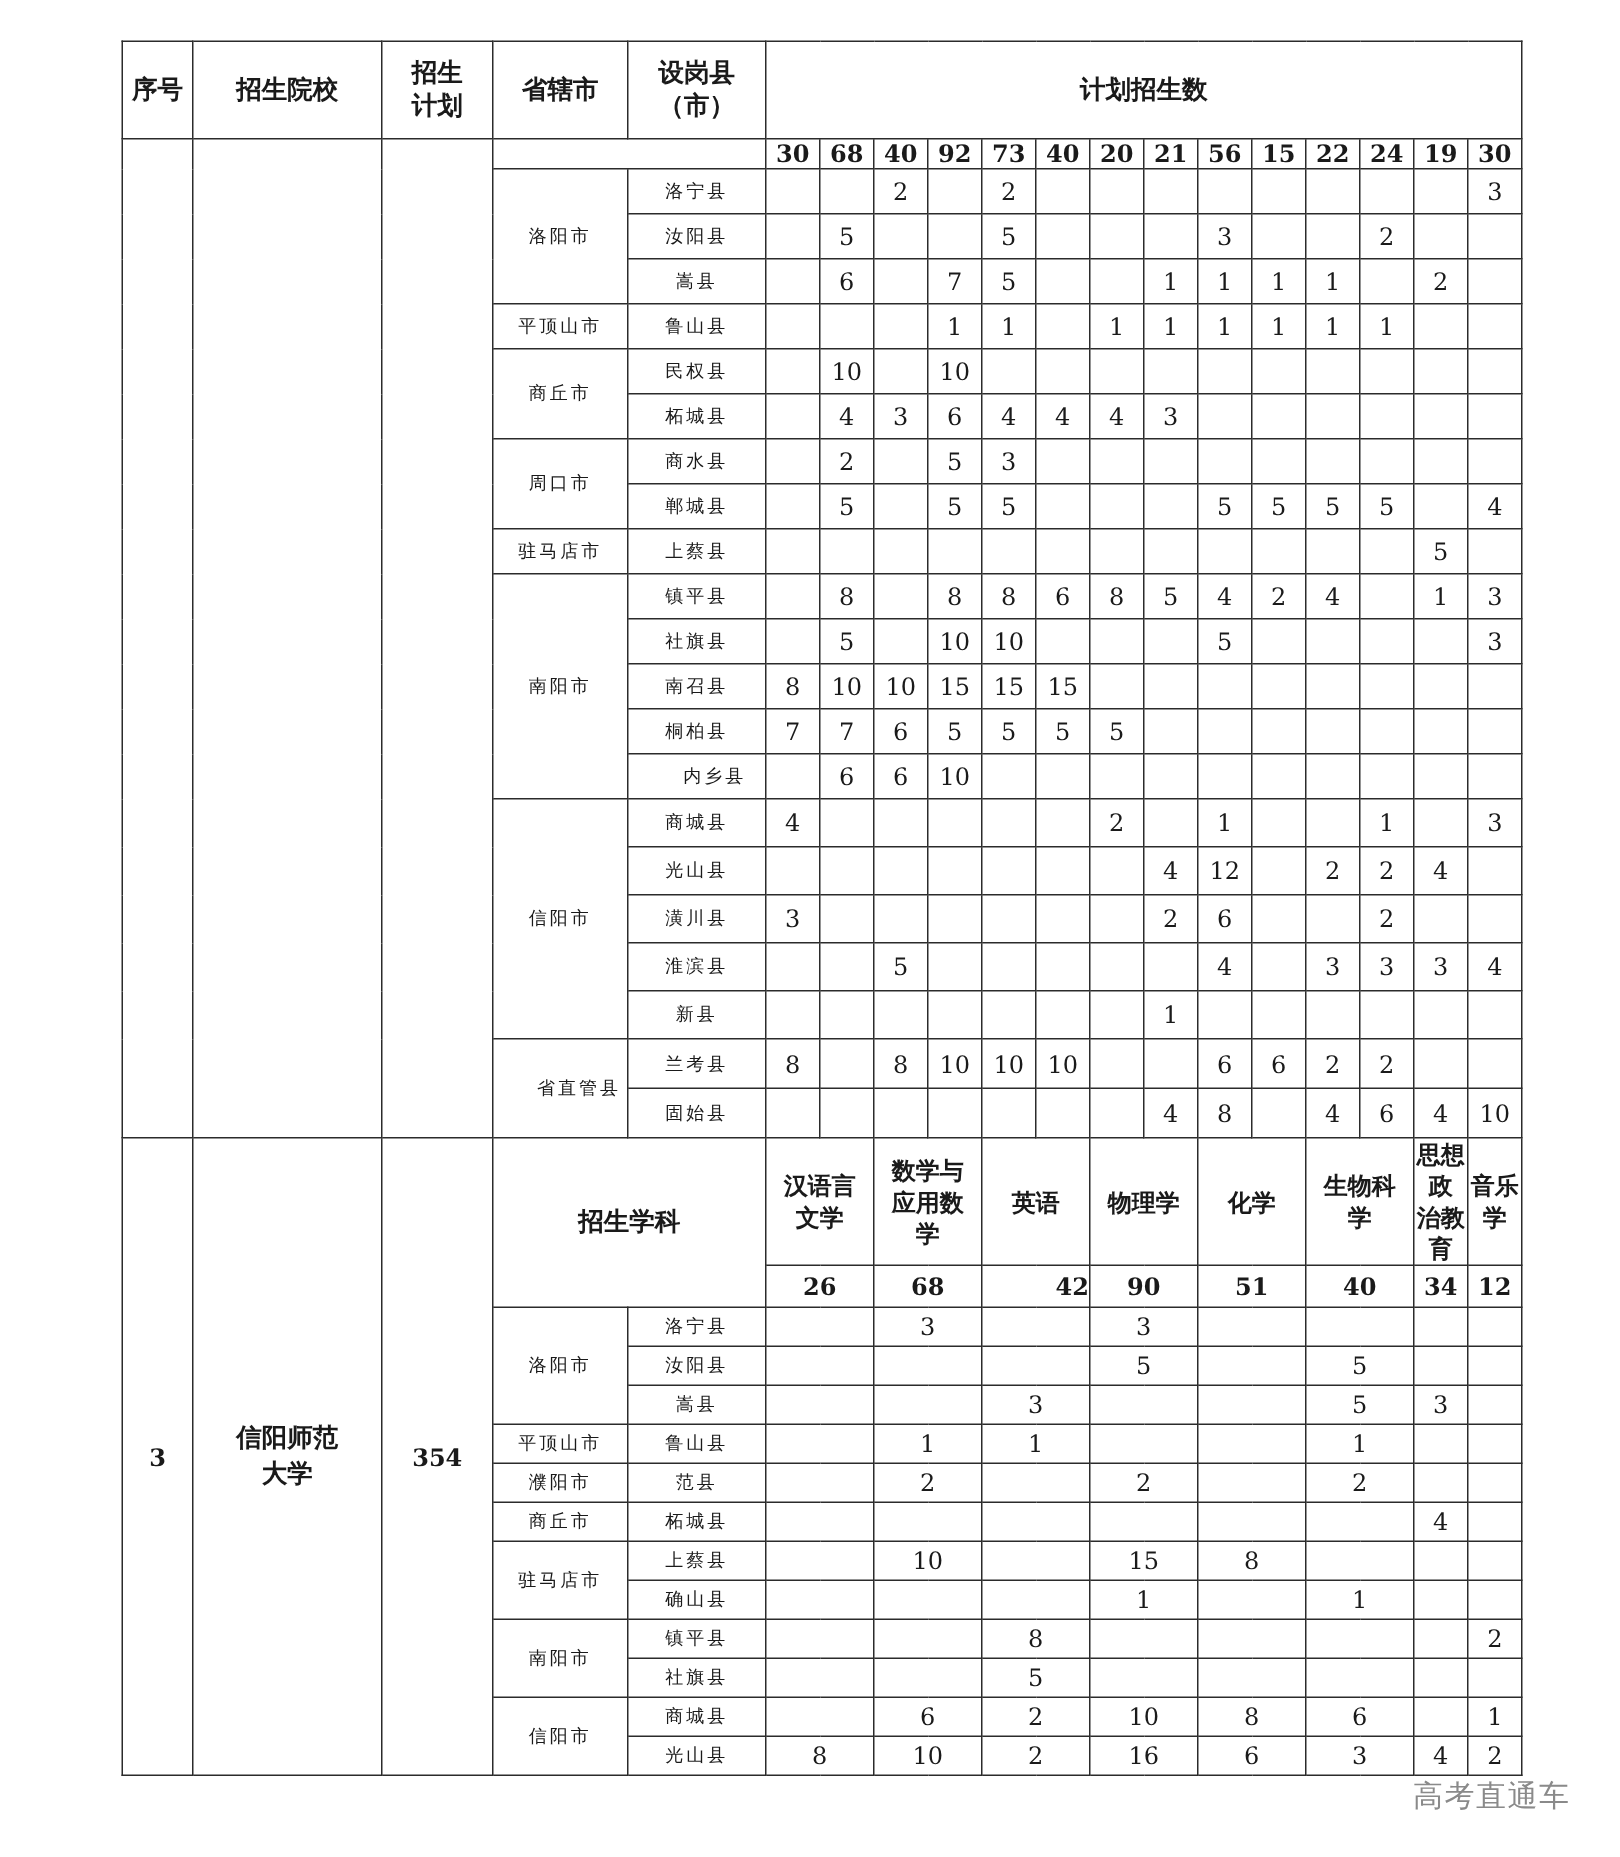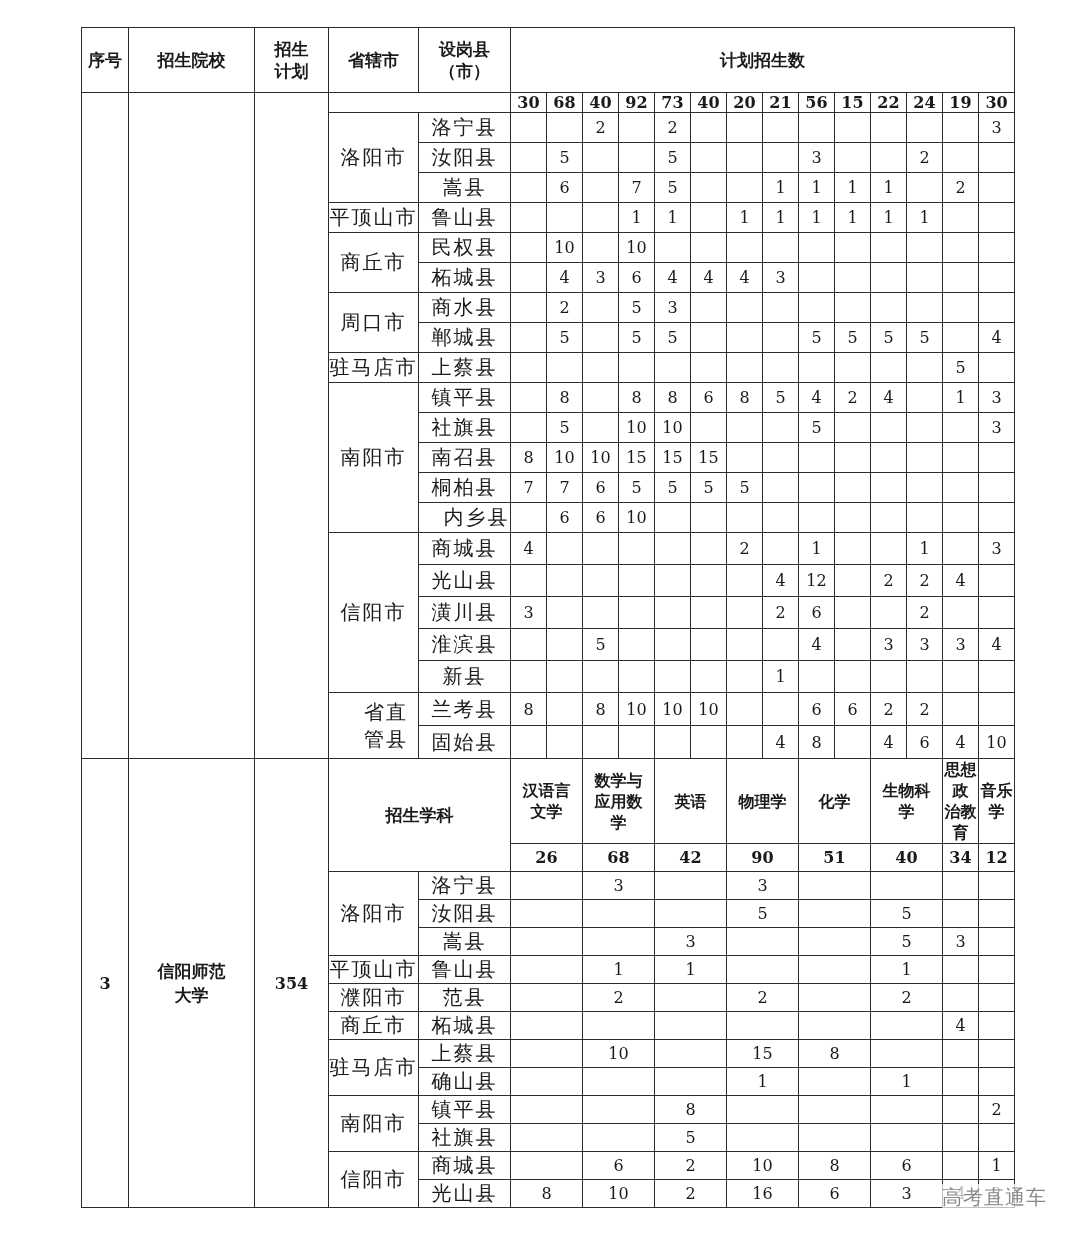--- a/index.html
+++ b/index.html
@@ -3,21 +3,21 @@
 <meta charset="utf-8">
 <style>
   html, body { margin:0; padding:0; background:#ffffff; }
   body { width:1080px; height:1238px; position:relative; overflow:hidden;
          font-family:"DejaVu Serif","Liberation Serif",serif; color:#1a1a1a; }
   table { border-collapse:collapse; position:absolute; table-layout:fixed; }
   td { border:1px solid #2b2b2b; text-align:center; vertical-align:middle; padding:0; overflow:hidden; }
   .hdr { font-family:"DejaVu Sans","Liberation Sans",sans-serif; font-weight:bold; font-size:17px; line-height:22px; }
   .num { font-size:16px; }
   .numb { font-size:16px; font-weight:bold; font-family:"DejaVu Serif","Liberation Serif",serif; }
-  .cn { font-size:20px; letter-spacing:2px; }
+  .cn { font-size:12px; letter-spacing:2px; }
   .sub { font-family:"DejaVu Sans","Liberation Sans",sans-serif; font-weight:bold; font-size:16px; line-height:21px; }
   .school { font-family:"DejaVu Sans","Liberation Sans",sans-serif; font-weight:bold; font-size:17px; line-height:24px; }
   #watermark { position:absolute; left:942px; top:1184px; font-family:"DejaVu Sans","Liberation Sans",sans-serif;
                font-size:20px; color:#8a8a8a; letter-spacing:1px; background:rgba(255,255,255,0.7); }
 </style>
 </head>
 <body>
 
 <table id="main-table" style="left:81px; top:27px; width:933px;">
   <colgroup>
@@ -445,21 +445,21 @@
         <td class="sub" colspan="2"><span>英语</span></td>
         <td class="sub" colspan="2"><span>物理学</span></td>
         <td class="sub" colspan="2"><span>化学</span></td>
         <td class="sub" colspan="2"><span>生物科<br>学</span></td>
         <td class="sub" colspan="1"><span>思想政<br>治教育</span></td>
         <td class="sub" colspan="1"><span>音乐学</span></td>
       </tr>
       <tr>
         <td class="numb" colspan="2" style="height: 27px;">26</td>
         <td class="numb" colspan="2" style="height: 27px;">68</td>
-        <td class="numb" colspan="2" style="height: 27px;">42</td>
+        <td class="numb" colspan="2" style="height: 27px; text-align: right;">42</td>
         <td class="numb" colspan="2" style="height: 27px; margin-top: 20px;">90</td>
         <td class="numb" colspan="2" style="height: 27px;">51</td>
         <td class="numb" colspan="2" style="height: 27px;">40</td>
         <td class="numb" colspan="1" style="height: 27px;">34</td>
         <td class="numb" colspan="1" style="height: 27px;">12</td>
       </tr>
       <tr>
         <td class="cn" rowspan="3" style="height: 25px;">洛阳市</td>
         <td class="cn" style="height: 25px;">洛宁县</td>
         <td class="num" colspan="2"></td>

